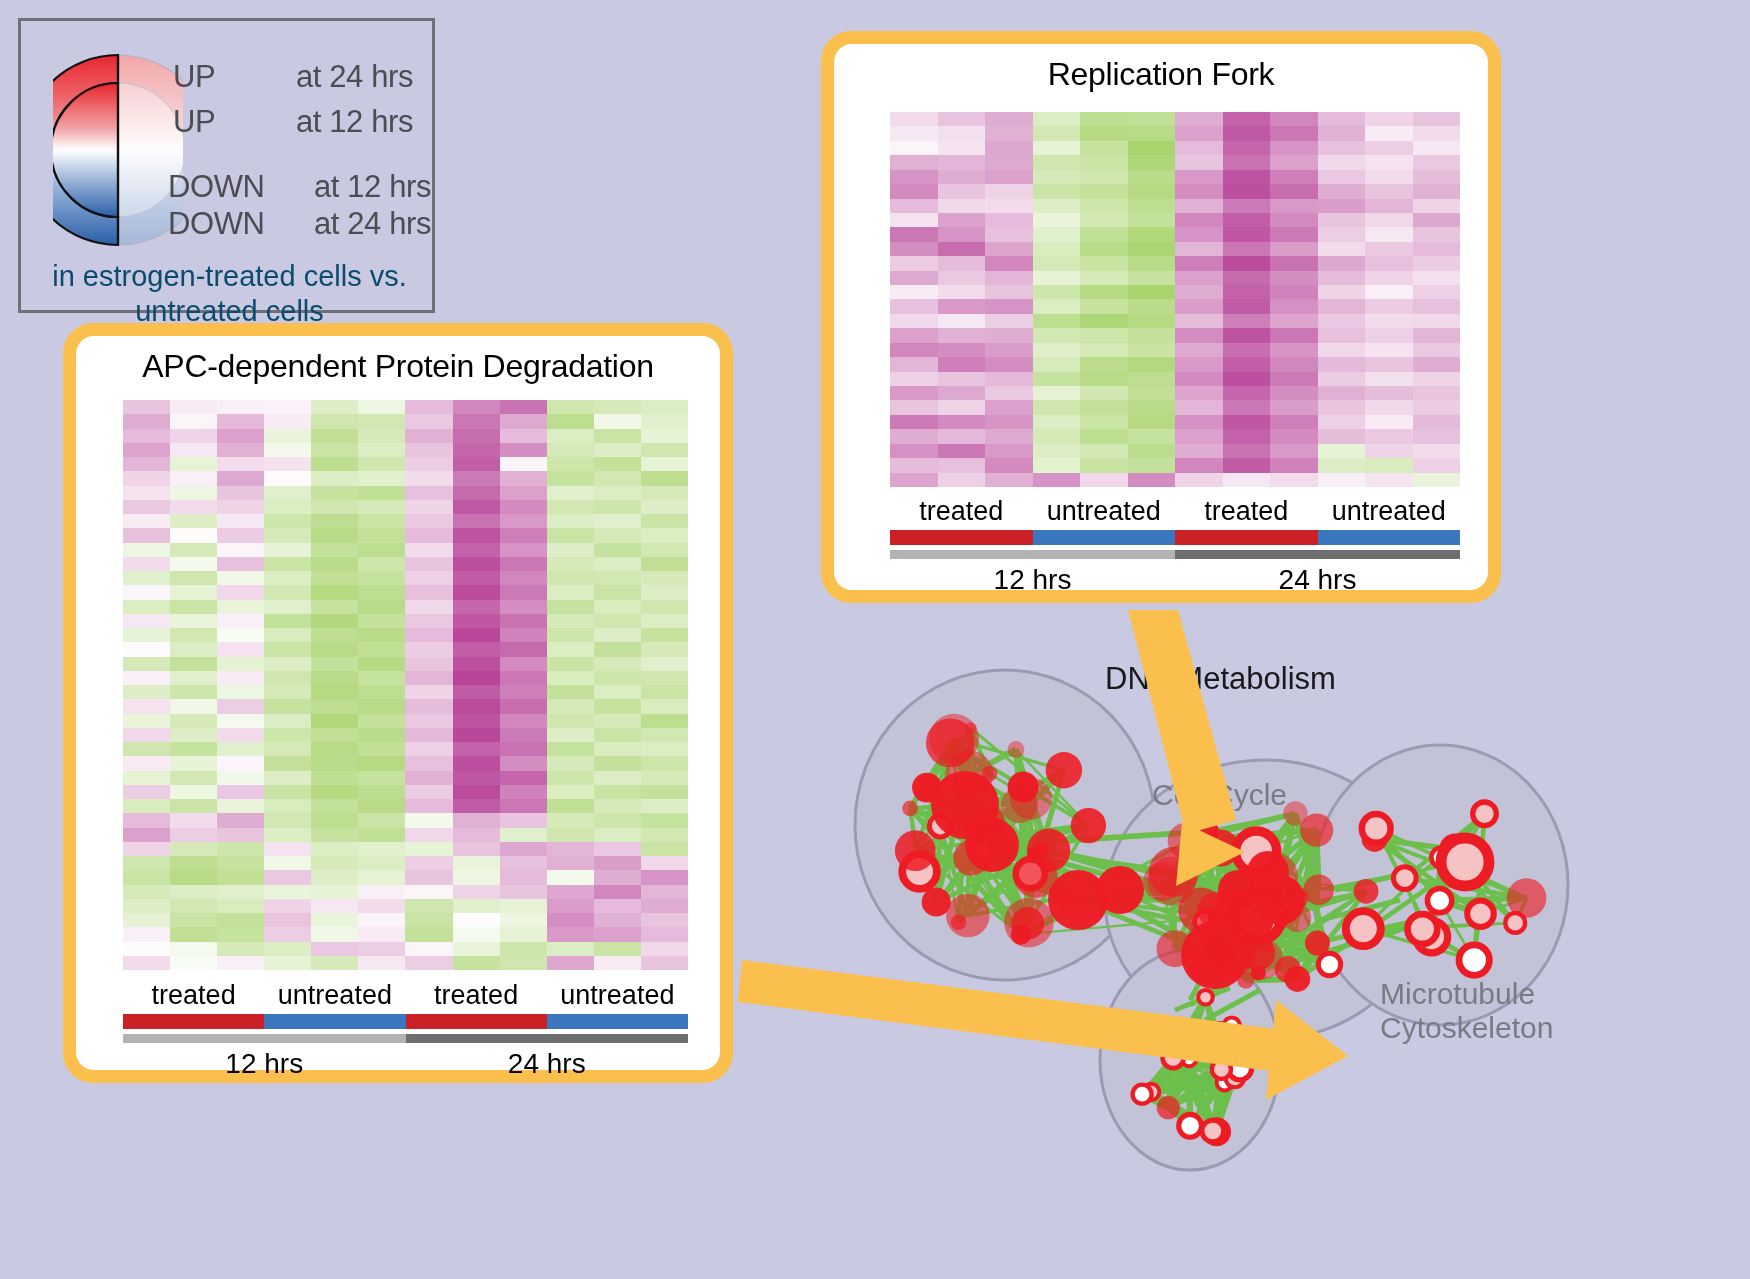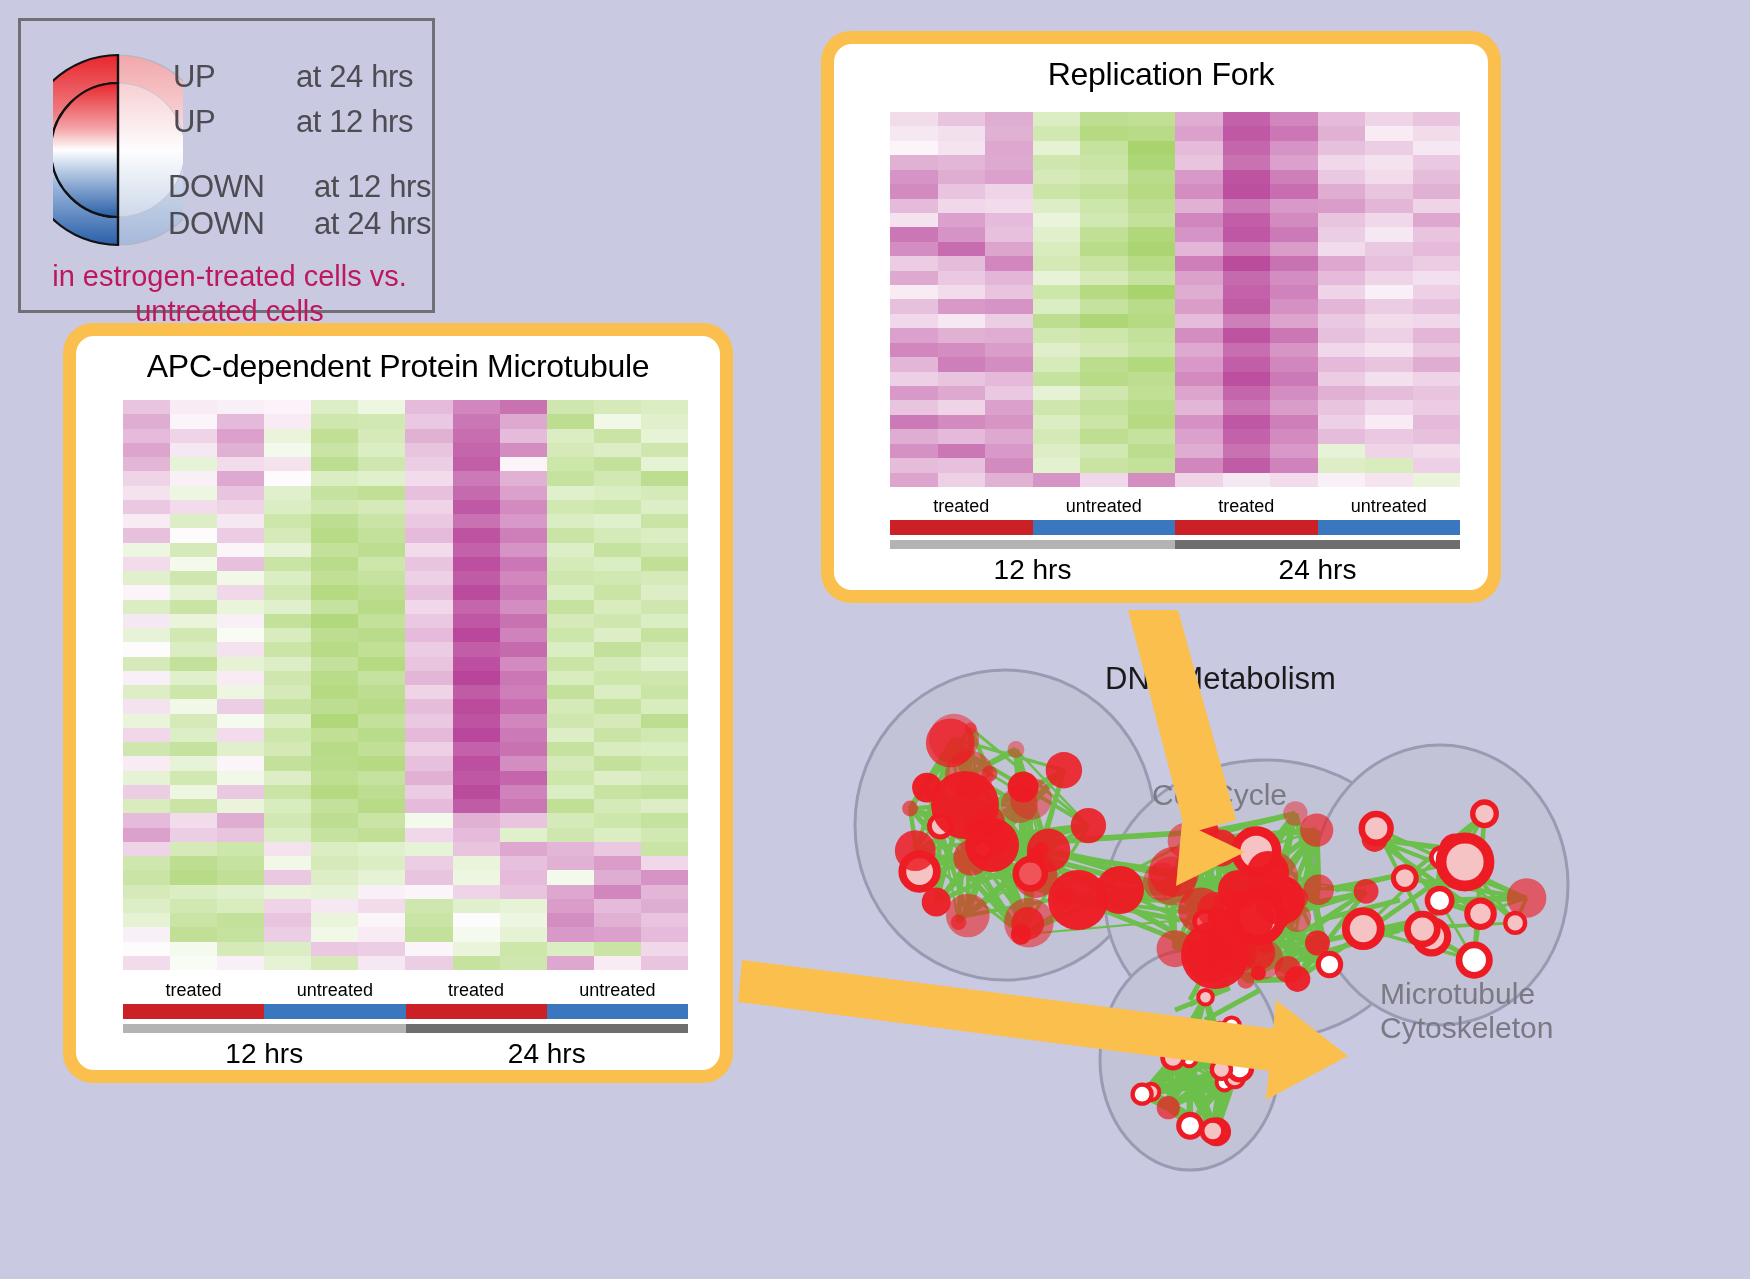--- a/index.html
+++ b/index.html
@@ -27,21 +27,21 @@
   #lbl-up24   { left:152px; top:40px; }
   #lbl-up12   { left:152px; top:85px; }
   #lbl-dn12   { left:147px; top:150px; }
   #lbl-dn24   { left:147px; top:187px; }
   #at-up24    { left:275px; top:40px; }
   #at-up12    { left:275px; top:85px; }
   #at-dn12    { left:293px; top:150px; }
   #at-dn24    { left:293px; top:187px; }
   #ring-foot {
     position:absolute; left:0; top:238px; width:417px; text-align:center;
-    color:#be185d; font-size:29px; line-height:1.22;
+    color:#0c4a6e; font-size:29px; line-height:1.22;
   }
 
   
   #estrogen-card {
     position:absolute; left:447px; top:44px; width:295px; height:196px;
     background:#fbbf4e; border-radius:22px; padding:9px;
   }
   #estrogen-inner {
     width:100%; height:100%; background:#ffffff; border-radius:13px;
     padding:14px 10px 8px 10px;
@@ -71,21 +71,21 @@
 
   .heatmap { width:100%; height:100%; display:grid; }
   .heat-cell { width:100%; height:100%; }
 
   
   .axis-block { position:absolute; }
   #rf-axis  { left:56px; top:452px; width:570px; }
   #apc-axis { left:47px; top:644px; width:565px; }
 
   .axis-names { display:grid; grid-template-columns:repeat(4,1fr); }
-  .axis-names span { text-align:center; font-size:18px; color:#000; line-height:1.15; }
+  .axis-names span { text-align:center; font-size:27px; color:#000; line-height:1.15; }
   .cond-bar { display:grid; grid-template-columns:repeat(4,1fr); height:15px; margin-top:3px; }
   .time-bar { display:grid; grid-template-columns:repeat(2,1fr); height:9px; margin-top:5px; }
   .time-names { display:grid; grid-template-columns:repeat(2,1fr); margin-top:5px; }
   .time-names span { text-align:center; font-size:28px; color:#000; }
 
   
   #network { position:absolute; left:760px; top:600px; width:990px; height:679px; }
   #network svg { display:block; }
   .net-label {
     position:absolute; white-space:pre-line; line-height:1.12;
@@ -504,21 +504,21 @@
         <div class="time-names">
           <span>12 hrs</span>
           <span>24 hrs</span>
         </div>
       </div>
     </div>
   </div>
 
   <div class="panel" id="panel-apc">
     <div class="panel-inner">
-      <div class="panel-title">APC-dependent Protein Microtubule</div>
+      <div class="panel-title">APC-dependent Protein Degradation</div>
 
       <div class="heat-area" id="apc-heat">
         <div class="heatmap" id="apc-grid" style="grid-template-columns: repeat(12, 1fr); grid-template-rows: repeat(40, 1fr);">
             <div class="heat-cell" style="background: rgb(233, 196, 223);"></div>
             <div class="heat-cell" style="background: rgb(248, 235, 244);"></div>
             <div class="heat-cell" style="background: rgb(249, 239, 246);"></div>
             <div class="heat-cell" style="background: rgb(251, 243, 249);"></div>
             <div class="heat-cell" style="background: rgb(221, 238, 198);"></div>
             <div class="heat-cell" style="background: rgb(237, 246, 225);"></div>
             <div class="heat-cell" style="background: rgb(229, 186, 218);"></div>

